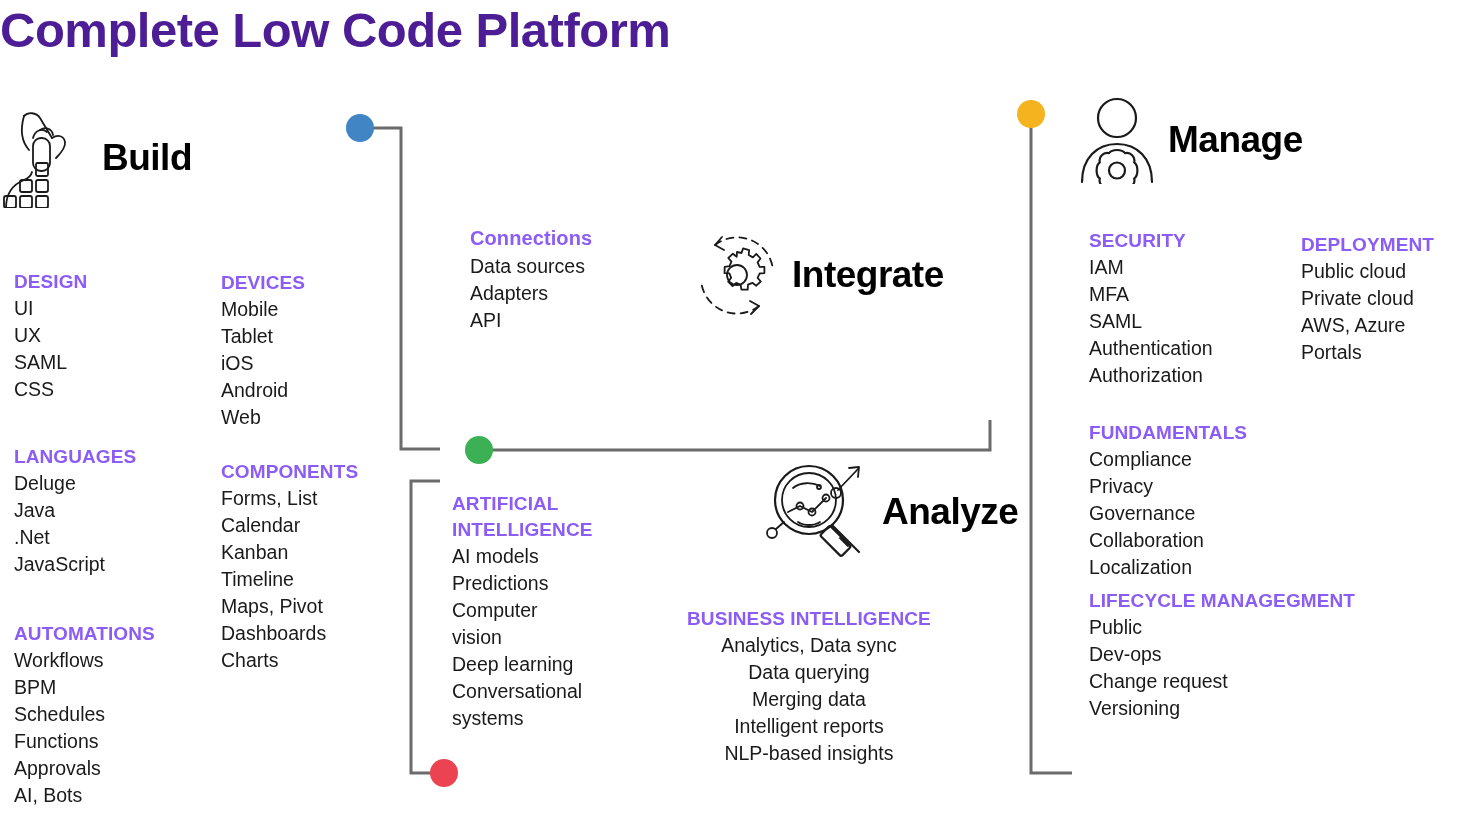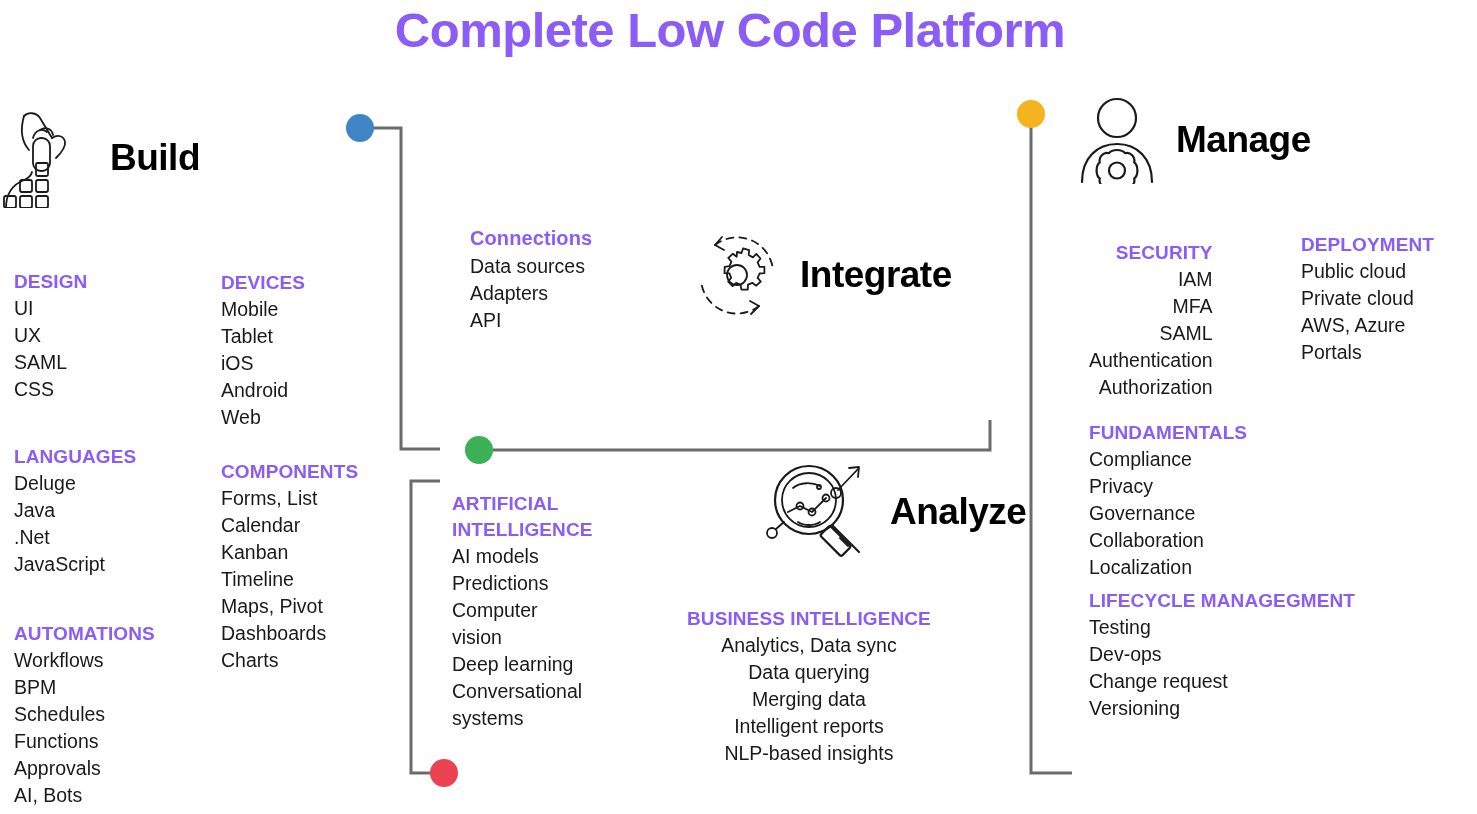--- a/index.html
+++ b/index.html
@@ -8,29 +8,29 @@
     background: #ffffff;
     font-family: "Liberation Sans", sans-serif;
     color: #111111;
     overflow: hidden;
   }
   #stage { position: relative; width: 1477px; height: 814px; }
 
   
   .title {
     position: absolute; top: 2px; left: 0; width: 1460px;
-    text-align: center;
+    text-align: left;
     font-size: 49px; font-weight: bold;
     letter-spacing: -0.5px;
-    color: #8b5cf6;
+    color: #4c1d95;
   }
 
   
   .pillar { position: absolute; display: flex; align-items: center; gap: 8px; }
-  .pillar .ptitle { font-size: 37px; font-weight: bold; color: #000; letter-spacing: -0.5px; margin-left: 8px; }
+  .pillar .ptitle { font-size: 37px; font-weight: bold; color: #000; letter-spacing: -0.5px; }
   .pillar svg { display: block; }
 
   #pillar-build    { left: 2px;   top: 108px; }
   #pillar-manage   { left: 1074px; top: 96px; }
   #pillar-integrate{ left: 690px;  top: 228px; }
   #pillar-analyze  { left: 762px;  top: 460px; }
 
   
   .block { position: absolute; }
   .block h3 {
@@ -46,21 +46,21 @@
   #b-automations { left: 14px;  top: 621px; }
   #b-devices     { left: 221px; top: 270px; }
   #b-components  { left: 221px; top: 459px; }
 
   
   #b-connections { left: 470px; top: 225px; }
   #b-ai          { left: 452px; top: 491px; }
   #b-bi          { left: 687px; top: 606px; text-align: center; }
 
   
-  #b-security    { left: 1089px; top: 240px; text-align: right; }
+  #b-security    { left: 1089px; top: 228px; }
   #b-deployment  { left: 1301px; top: 232px; }
   #b-fundamentals{ left: 1089px; top: 420px; }
   #b-lifecycle   { left: 1089px; top: 588px; }
 
   
   #b-connections h3 { font-size: 20px; }
 
   
   #connectors { position: absolute; left: 0; top: 0; width: 1477px; height: 814px; pointer-events: none; }
 
@@ -290,20 +290,20 @@
         <li>Privacy</li>
         <li>Governance</li>
         <li>Collaboration</li>
         <li>Localization</li>
       </ul>
   </div>
 
   <div class="block" id="b-lifecycle">
     <h3>LIFECYCLE MANAGEGMENT</h3>
     <ul>
-        <li>Testing</li>
+        <li>Public</li>
         <li>Dev-ops</li>
         <li>Change request</li>
         <li>Versioning</li>
       </ul>
   </div>
 
 </div>
 
 </body></html>

